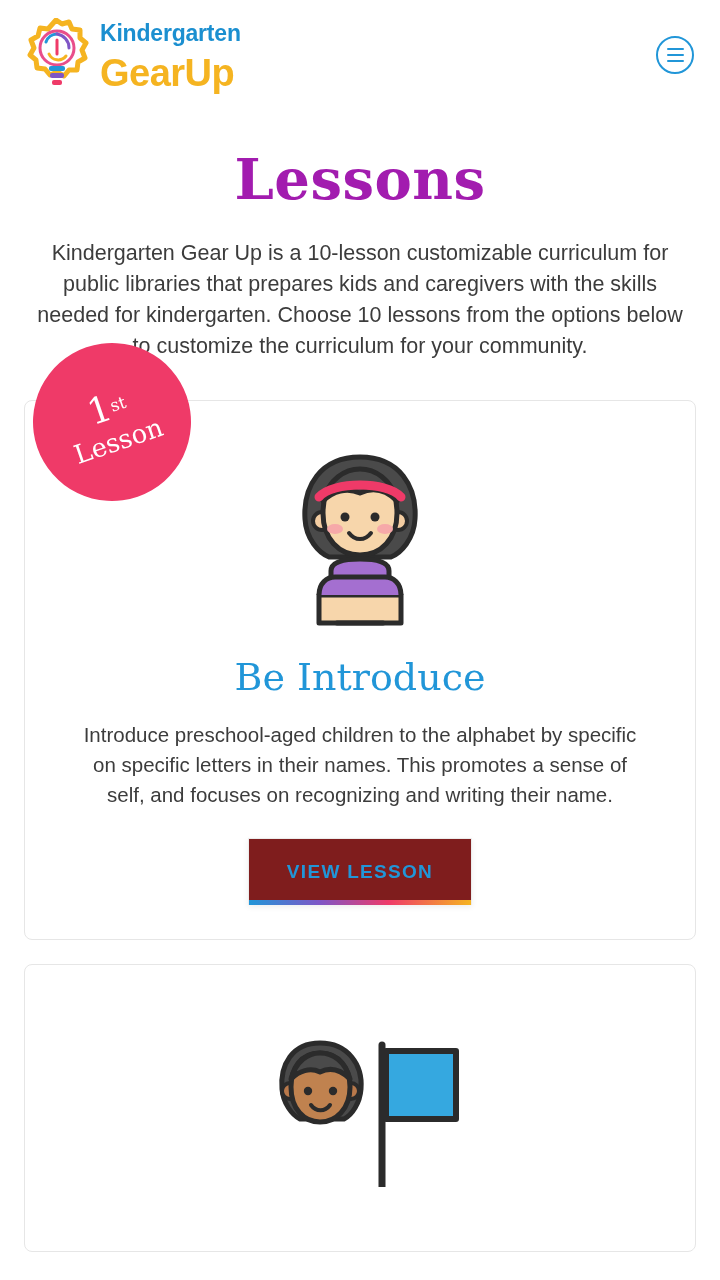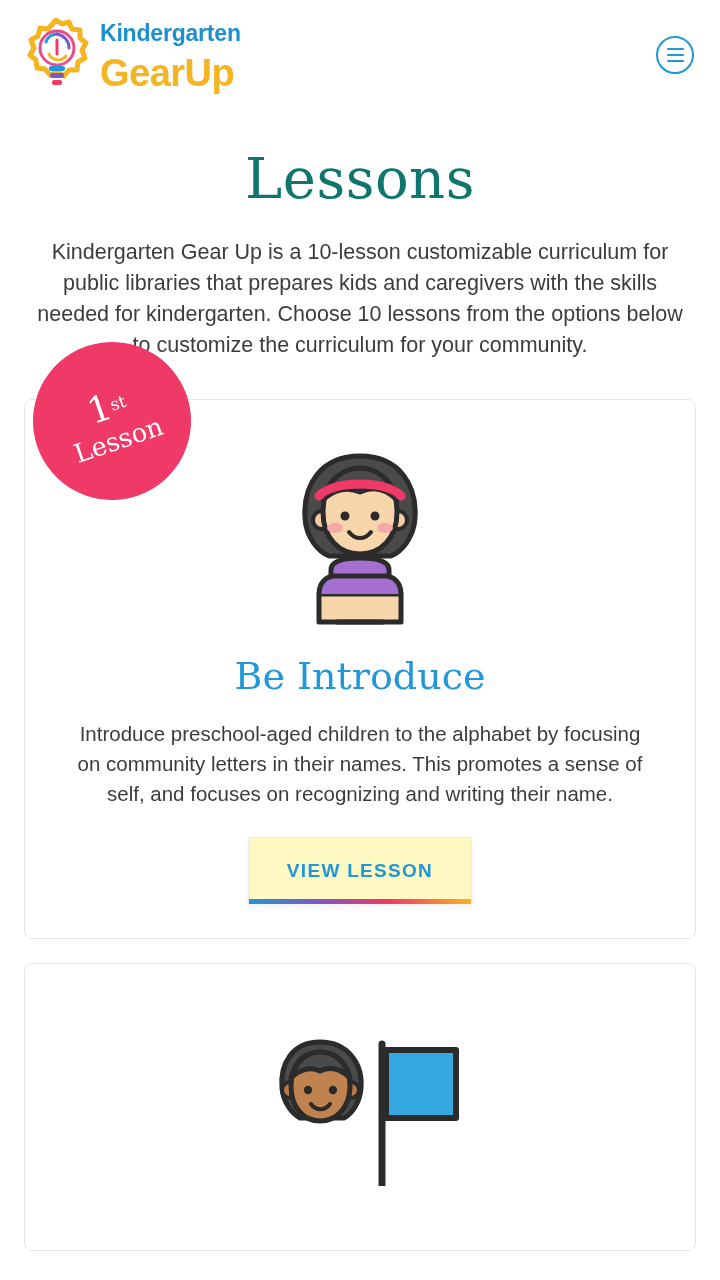--- a/index.html
+++ b/index.html
@@ -75,23 +75,23 @@
     height: 2px;
     background: #2196d8;
     border-radius: 2px;
   }
 
   
   .page-title {
     text-align: center;
     font-family: "DejaVu Serif", serif;
     font-size: 56px;
-    color: #0f766e;
+    color: #a21caf;
     margin: 36px 0 0 0;
-    font-weight: 400;
+    font-weight: 700;
     letter-spacing: 0.5px;
   }
   .intro {
     margin: 26px auto 0 auto;
     width: 654px;
     text-align: center;
     font-size: 21.5px;
     line-height: 31px;
     color: #3c3c3c;
   }
@@ -170,21 +170,21 @@
   }
   .btn-wrap {
     display: flex;
     justify-content: center;
     margin-top: 28px;
   }
   .view-btn {
     position: relative;
     min-width: 224px;
     padding: 22px 26px 22px 26px;
-    background: #fef9c3;
+    background: #7f1d1d;
     border: 1px solid #ececec;
     border-bottom: none;
     box-shadow: 0 2px 6px rgba(0,0,0,0.07);
     text-align: center;
     font-size: 19px;
     letter-spacing: 1.3px;
     color: #2196d8;
     font-weight: 600;
     cursor: pointer;
     box-sizing: border-box;
@@ -281,21 +281,21 @@
 
         <path d="M56 126 C56 118 66 114 85 114 C104 114 114 118 114 126 L114 150 L56 150 Z" fill="#a46fd0" stroke="#2b2b2b" stroke-width="5" stroke-linejoin="round"></path>
 
         <path d="M44 150 L126 150 L126 178 L44 178 Z" fill="#f7d6ab" stroke="#2b2b2b" stroke-width="5" stroke-linejoin="round"></path>
         <path d="M44 150 C44 138 52 132 60 132 L110 132 C118 132 126 138 126 150" fill="#a46fd0" stroke="#2b2b2b" stroke-width="5" stroke-linejoin="round"></path>
         <path d="M62 178 L108 178" stroke="#2b2b2b" stroke-width="5" stroke-linecap="round"></path>
       </svg>
     </div>
 
     <h2 class="card-title">Be Introduce</h2>
-    <p class="card-desc">Introduce preschool-aged children to the alphabet by focusing on community letters in their names. This promotes a sense of self, and focuses on recognizing and writing their name.</p>
+    <p class="card-desc">Introduce preschool-aged children to the alphabet by specific on specific letters in their names. This promotes a sense of self, and focuses on recognizing and writing their name.</p>
 
     <div class="btn-wrap">
       <div class="view-btn">VIEW LESSON</div>
     </div>
   </div>
 
   <div class="card card-partial">
     <div class="card-art">
       <svg width="220" height="160" viewBox="0 0 220 160" xmlns="http://www.w3.org/2000/svg">
 

